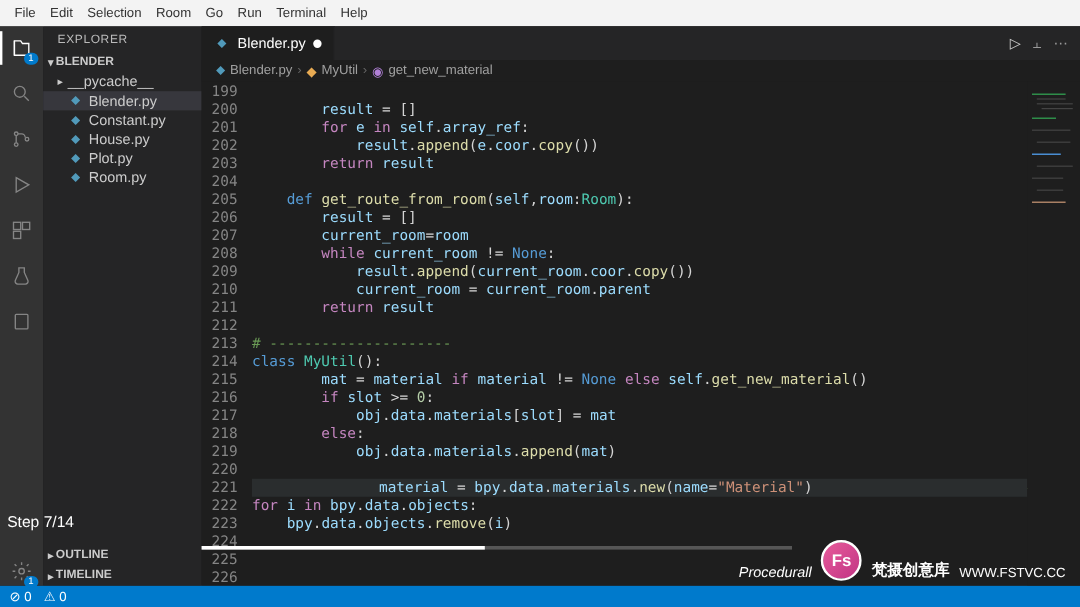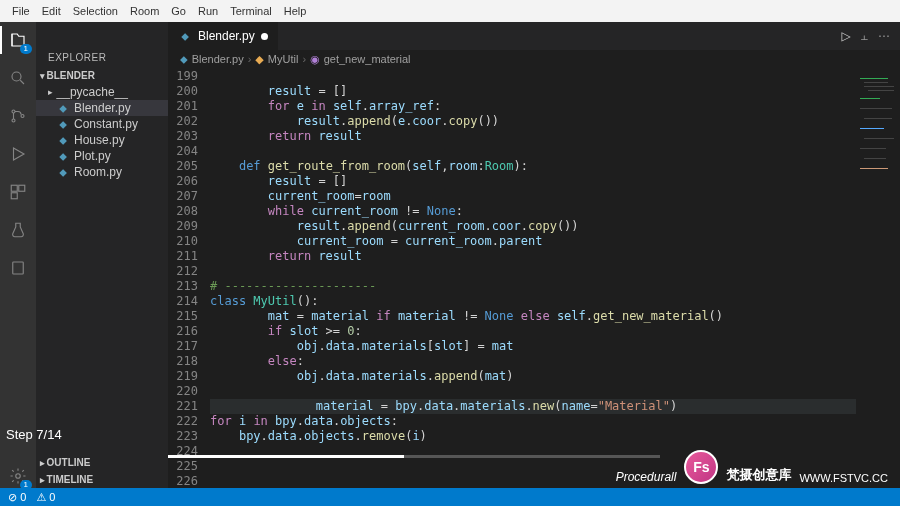--- a/index.html
+++ b/index.html
@@ -7,21 +7,21 @@
 .menubar { height: 22px; background: #f3f3f3; color: #333; display: flex; align-items: center; padding: 0 6px; font-size: 11px; }
 .menubar span { padding: 0 6px; cursor: pointer; }
 .main { display: flex; height: 466px; }
 .activitybar { width: 36px; background: #333333; display: flex; flex-direction: column; align-items: center; padding-top: 6px; gap: 14px; }
 .activitybar .icon { width: 24px; height: 24px; display: flex; align-items: center; justify-content: center; color: #858585; cursor: pointer; position: relative; }
 .activitybar .icon.active { color: #fff; }
 .activitybar .icon.active::before { content: ""; position: absolute; left: -6px; top: -2px; bottom: -2px; width: 2px; background: #fff; }
 .activitybar .spacer { flex: 1; }
 .badge { position: absolute; bottom: -2px; right: -2px; background: #007acc; color: #fff; font-size: 8px; border-radius: 8px; padding: 0 4px; line-height: 10px; }
 .sidebar { width: 132px; background: #252526; display: flex; flex-direction: column; }
-.sidebar-title { font-size: 10px; padding: 6px 12px 4px; color: #bbbbbb; letter-spacing: 0.5px; margin-top: 24px; }
+.sidebar-title { font-size: 10px; padding: 6px 12px 4px; color: #bbbbbb; letter-spacing: 0.5px; }
 .sidebar-section { font-size: 10px; font-weight: bold; padding: 3px 4px; color: #ccc; display: flex; align-items: center; gap: 2px; }
 .sidebar-section .chev { font-size: 9px; }
 .file-tree { font-size: 12px; }
 .file-item { display: flex; align-items: center; padding: 1px 0 1px 20px; gap: 4px; cursor: pointer; color: #ccc; }
 .file-item.folder { padding-left: 12px; }
 .file-item.active { background: #37373d; }
 .file-icon { width: 14px; text-align: center; color: #519aba; font-size: 11px; }
 .sidebar-bottom { margin-top: auto; }
 .editor-area { flex: 1; display: flex; flex-direction: column; background: #1e1e1e; position: relative; }
 .tabs { height: 28px; background: #252526; display: flex; align-items: stretch; }

